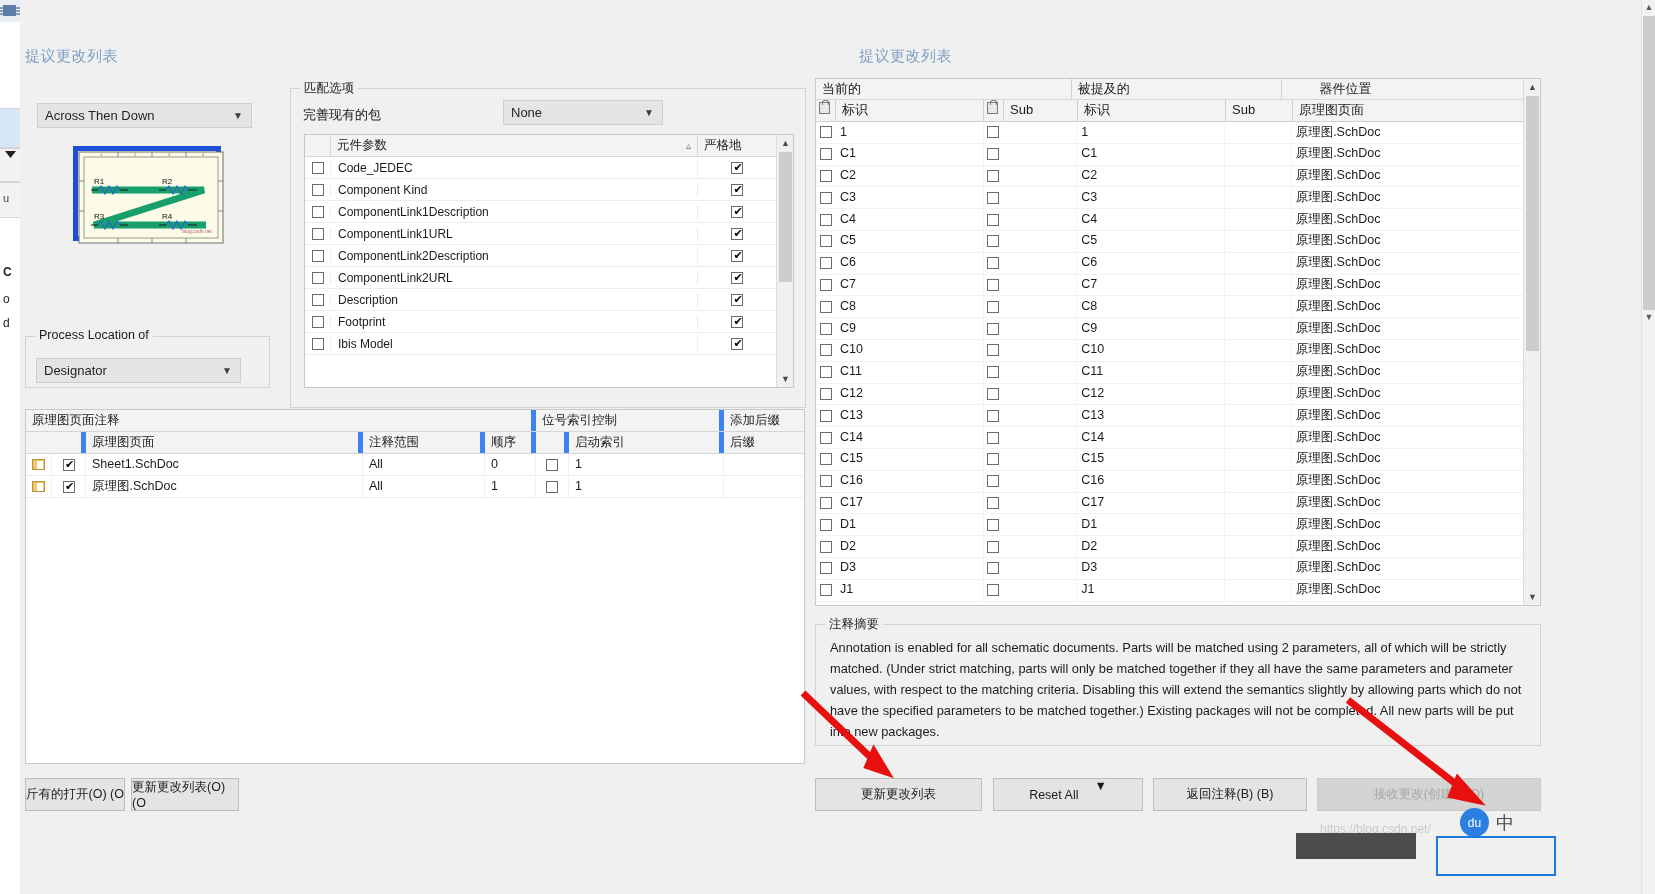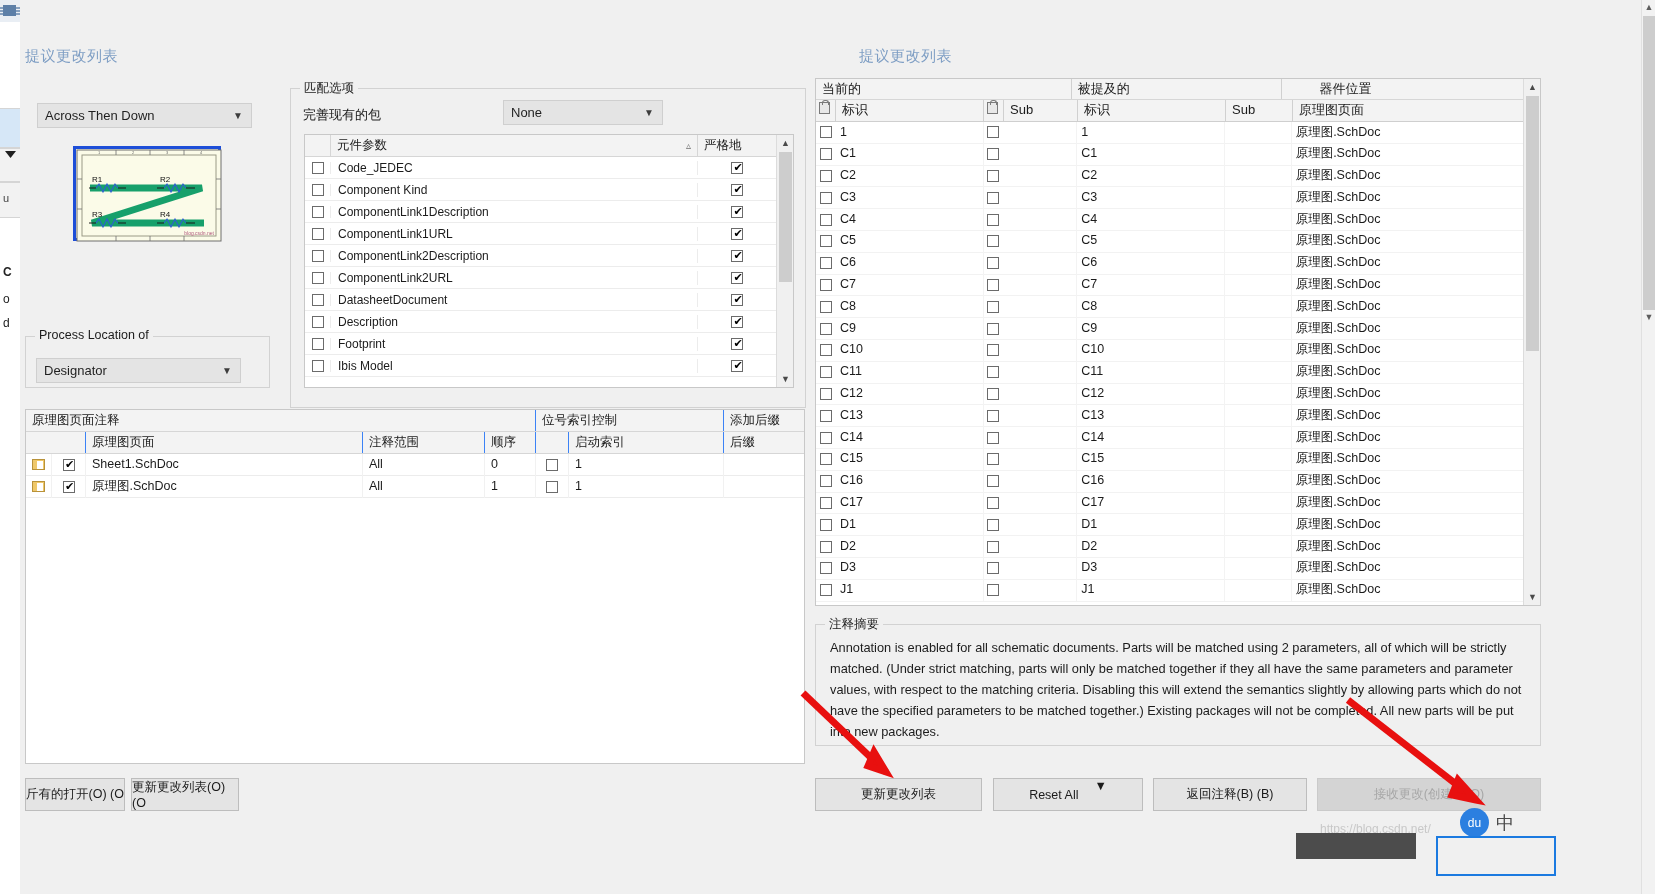--- a/index.html
+++ b/index.html
@@ -53,21 +53,21 @@
   }
 
   .combo {
     position:absolute; background:#e4e4e4; border:1px solid #cfcfcf;
     height:25px; line-height:23px; padding-left:7px; font-size:13px; color:#1f1f1f; cursor:pointer;
   }
   .combo .arr { position:absolute; right:8px; top:0; font-size:10px; color:#3c3c3c; }
 
   
   .preview {
-    position:absolute; background:#fbfbe8; border:3px solid #1d4ed8;
+    position:absolute; background:#fbfbe8; border:5px solid #1d4ed8;
   }
   .preview svg { position:absolute; left:0; top:0; }
   .preview .wm { position:absolute; right:4px; bottom:2px; font-size:5px; color:#b05a7d; }
 
   
   .pgrid { position:absolute; background:#ffffff; border:1px solid #c8c8c8; overflow:hidden; }
   .pgrid .hdr { display:flex; height:22px; background:#f3f3f3; border-bottom:1px solid #d6d6d6; }
   .pgrid .hdr div { border-right:1px solid #d6d6d6; font-size:12.5px; line-height:21px; padding-left:6px; position:relative; }
   .pgrid .row { display:flex; height:22px; border-bottom:1px solid #ececec; align-items:center; }
   .pgrid .row .c0 { width:26px; display:flex; align-items:center; justify-content:center; border-right:1px solid #ececec;}
@@ -79,21 +79,21 @@
   }
   .sb-v { position:absolute; right:0; top:0; width:17px; bottom:0; background:#f0f0f0; border-left:1px solid #dcdcdc;}
   .sb-v .ar { position:absolute; left:0; width:17px; height:16px; text-align:center; font-size:9px; line-height:16px; color:#4a4a4a;}
   .sb-v .ar.t { top:0; } .sb-v .ar.b { bottom:0; }
   .sb-v .th { position:absolute; left:2px; width:13px; background:#cdcdcd; }
 
   
   .sheettbl { position:absolute; background:#ffffff; border:1px solid #c8c8c8; }
   .st-h1 { display:flex; height:22px; background:#f3f3f3; border-bottom:1px solid #d6d6d6; }
   .st-h2 { display:flex; height:22px; background:#f3f3f3; border-bottom:1px solid #d6d6d6; }
-  .st-h1 div, .st-h2 div { border-right:1px solid #3b82f6; font-size:12.5px; line-height:21px; padding-left:6px; }
+  .st-h1 div, .st-h2 div { border-right:5px solid #3b82f6; font-size:12.5px; line-height:21px; padding-left:6px; }
   .st-row { display:flex; height:22px; border-bottom:1px solid #ececec; align-items:center; font-size:12.5px;}
   .st-row div { border-right:1px solid #f1f1f1; height:22px; line-height:21px; padding-left:6px;}
   .docicon { width:13px; height:11px; background:#efc86a; border:1px solid #b8923a; position:relative; }
   .docicon:after { content:""; position:absolute; right:1px; top:1px; width:6px; height:8px; background:#fff; }
 
   
   .chglist { position:absolute; background:#ffffff; border:1px solid #c8c8c8; overflow:hidden;}
   .cl-h1 { display:flex; height:21px; background:#f3f3f3; border-bottom:1px solid #d6d6d6;}
   .cl-h2 { display:flex; height:22px; background:#f3f3f3; border-bottom:1px solid #cfcfcf;}
   .cl-h1 div, .cl-h2 div { border-right:1px solid #d0d0d0; font-size:13px; line-height:20px; padding-left:6px; position:relative;}
@@ -304,29 +304,20 @@
             </div>
             <div class="c1">ComponentLink2URL</div>
             <div class="c2">
               <span class="cbx on"></span>
             </div>
           </div>
           <div class="row">
             <div class="c0">
               <span class="cbx"></span>
             </div>
-            <div class="c1">DatasheetDocument</div>
-            <div class="c2">
-              <span class="cbx on"></span>
-            </div>
-          </div>
-          <div class="row">
-            <div class="c0">
-              <span class="cbx"></span>
-            </div>
             <div class="c1">Description</div>
             <div class="c2">
               <span class="cbx on"></span>
             </div>
           </div>
           <div class="row">
             <div class="c0">
               <span class="cbx"></span>
             </div>
             <div class="c1">Footprint</div>

